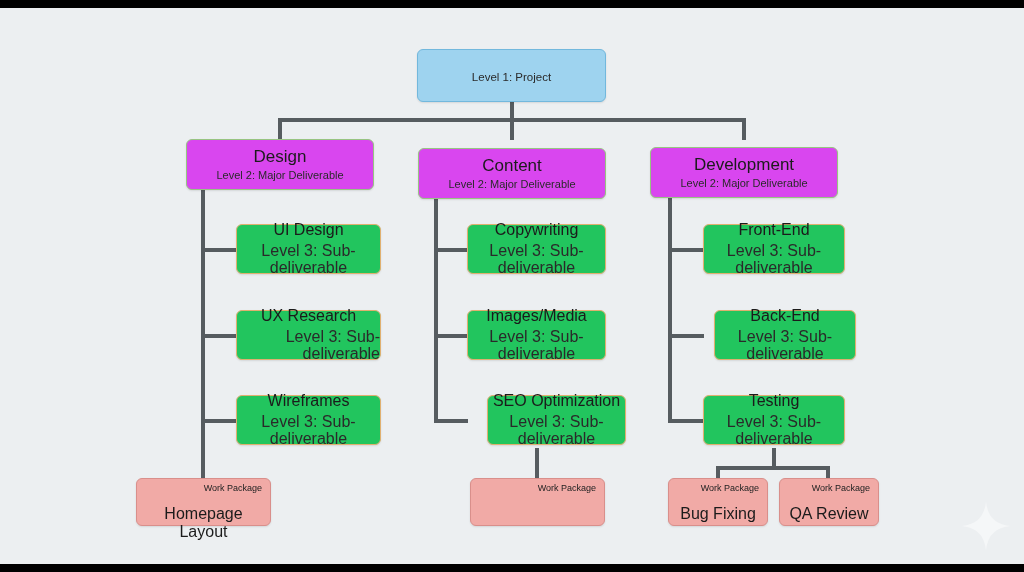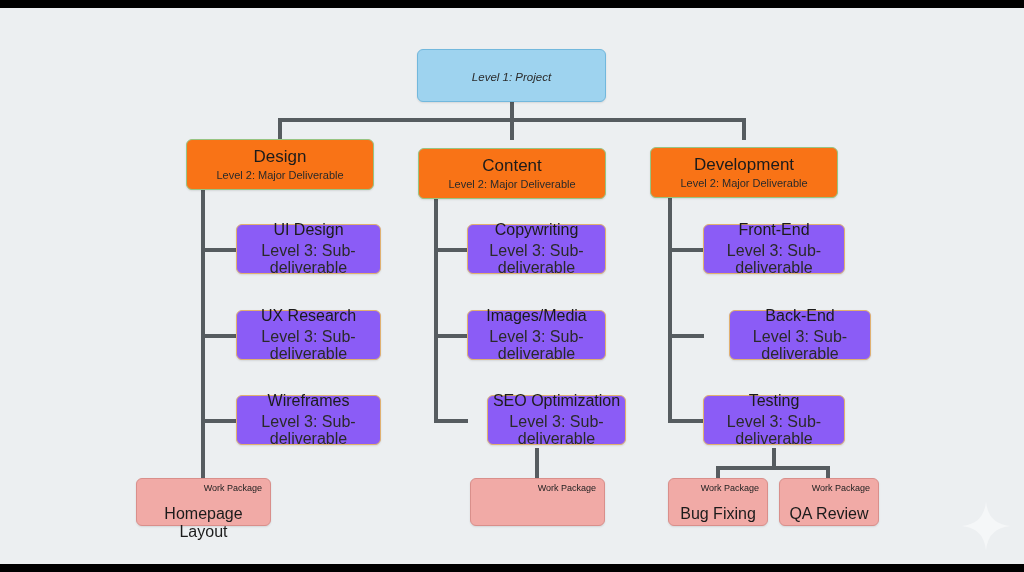--- a/index.html
+++ b/index.html
@@ -58,31 +58,31 @@
   .node .sub {
     color: #2a2a2a;
     line-height: 1.1;
   }
 
   .node.level1 {
     background: #9ed3ef;
     border-color: #72b8dd;
   }
   .node.level1 .title { font-size: 19px; }
-  .node.level1 .sub { font-size: 11.5px; margin-top: 3px; font-style: italic; }
+  .node.level1 .sub { font-size: 11.5px; margin-top: 3px; }
 
   .node.level2 {
-    background: #f97316;
+    background: #d946ef;
     border-color: #97c482;
   }
   .node.level2 .title { font-size: 17px; }
   .node.level2 .sub { font-size: 11px; margin-top: 3px; }
 
   .node.level3 {
-    background: #8b5cf6;
+    background: #22c55e;
     border-color: #e0b070;
   }
   .node.level3 .title { font-size: 16px; }
   .node.level3 .sub { font-size: 16px; margin-top: 3px; }
 
   .node.work {
     background: #f1aaa6;
     border-color: #d98f8b;
     display: block;
     padding: 5px 8px 8px 8px;
@@ -159,21 +159,21 @@
   </div>
   <div class="node level2" style="left:650px; top:139px; width:188px; height:51px;margin-top:8px;">
     <div class="title">Development</div>
     <div class="sub">Level 2: Major Deliverable</div>
   </div>
 
   <div class="node level3" style="left:236px; top:224px; width:145px; height:50px;">
     <div class="title">UI Design</div>
     <div class="sub">Level 3: Sub-deliverable</div>
   </div>
-  <div class="node level3" style="left:236px; top:310px; width:145px; height:50px;">
+  <div class="node level3" style="left:236px; top:310px; width:145px; height:50px;text-align:right;">
     <div class="title">UX Research</div>
     <div class="sub">Level 3: Sub-deliverable</div>
   </div>
   <div class="node level3" style="left:236px; top:395px; width:145px; height:50px;">
     <div class="title">Wireframes</div>
     <div class="sub">Level 3: Sub-deliverable</div>
   </div>
 
   <div class="node level3" style="left:467px; top:224px; width:139px; height:50px;">
     <div class="title">Copywriting</div>
@@ -185,21 +185,21 @@
   </div>
   <div class="node level3" style="left:467px; top:395px; width:139px; height:50px;margin-left:20px;">
     <div class="title">SEO Optimization</div>
     <div class="sub">Level 3: Sub-deliverable</div>
   </div>
 
   <div class="node level3" style="left:703px; top:224px; width:142px; height:50px;">
     <div class="title">Front-End</div>
     <div class="sub">Level 3: Sub-deliverable</div>
   </div>
-  <div class="node level3" style="left:729px; top:310px; width:142px; height:50px;">
+  <div class="node level3" style="left:714px; top:310px; width:142px; height:50px;">
     <div class="title">Back-End</div>
     <div class="sub">Level 3: Sub-deliverable</div>
   </div>
   <div class="node level3" style="left:703px; top:395px; width:142px; height:50px;">
     <div class="title">Testing</div>
     <div class="sub">Level 3: Sub-deliverable</div>
   </div>
 
   <div class="node work" style="left:136px; top:478px; width:135px; height:48px;">
     <span class="tag">Work Package</span>

